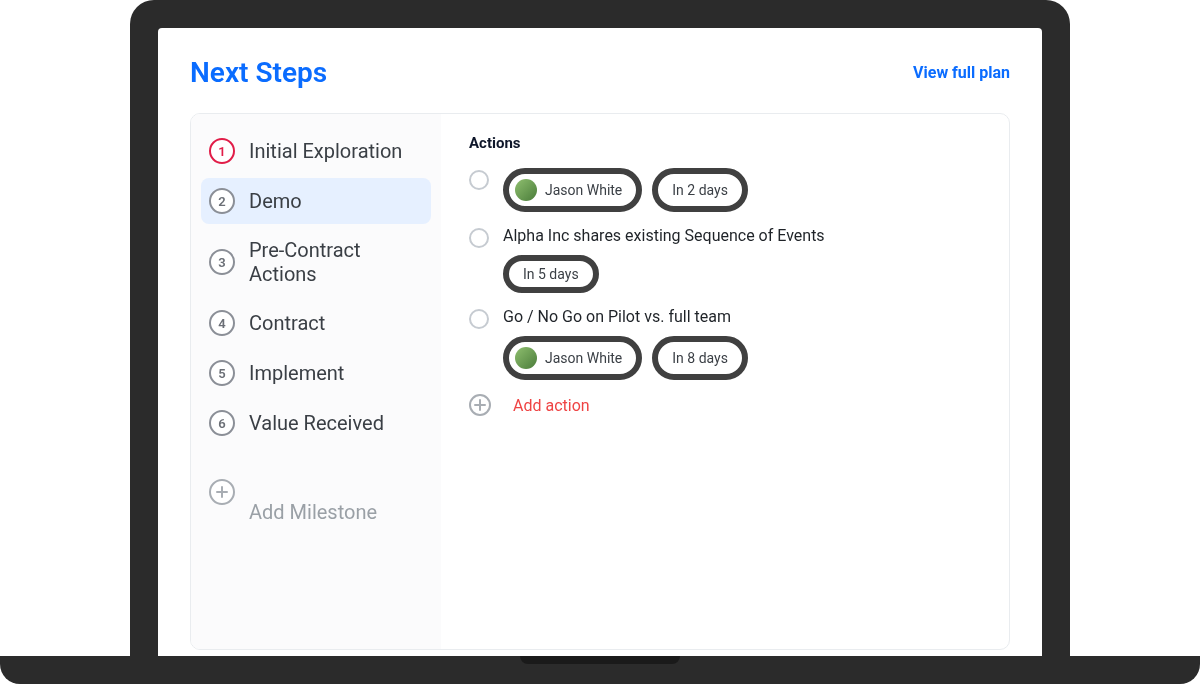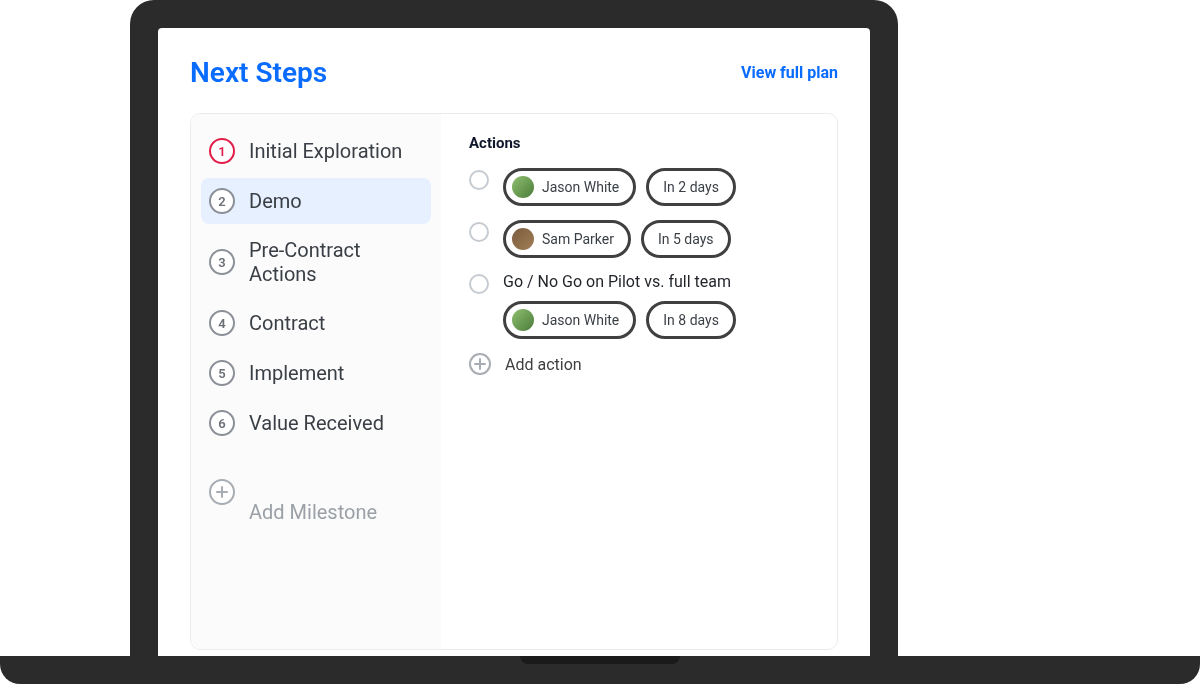--- a/index.html
+++ b/index.html
@@ -8,21 +8,21 @@
     background: #fff;
     width: 1200px;
     height: 684px;
     position: relative;
     overflow: hidden;
   }
   .laptop-bezel {
     position: absolute;
     left: 130px;
     top: 0;
-    width: 768px;
+    width: 940px;
     height: 660px;
     background: #2b2b2b;
     border-radius: 24px 24px 0 0;
     padding: 28px 28px 0 28px;
   }
   .laptop-base {
     position: absolute;
     left: 0;
     top: 656px;
     width: 1200px;
@@ -161,21 +161,21 @@
     margin-bottom: 10px;
   }
   .chips {
     display: flex;
     gap: 10px;
   }
   .chip {
     display: inline-flex;
     align-items: center;
     gap: 8px;
-    border: 3px solid #404040;
+    border: 6px solid #404040;
     background: #fff;
     border-radius: 999px;
     padding: 5px 14px 5px 6px;
     font-size: 14px;
     color: #3a3f45;
     cursor: pointer;
   }
   .chip.text-only { padding: 5px 14px; }
   .avatar {
     width: 22px;
@@ -187,22 +187,22 @@
     justify-content: center;
     color: #fff;
     font-size: 10px;
     font-weight: 700;
     flex-shrink: 0;
   }
   .avatar.alt { background: linear-gradient(135deg, #7a5c3e, #a07d56); }
   .add-action {
     display: flex;
     align-items: center;
-    gap: 14px;
-    color: #404040;
+    gap: 22px;
+    color: #ef4444;
     font-size: 16px;
     cursor: pointer;
     margin-top: 4px;
   }
   .add-action .plus-circle { width: 22px; height: 22px; }
 </style>
 </head>
 <body>
 
 <div class="laptop-bezel">
@@ -259,25 +259,22 @@
                     <div class="avatar"></div>
                     <span>Jason White</span>
                   </div>
                   <div class="chip text-only">In 2 days</div>
                 </div>
               </div>
             </div>
             <div class="action-row">
               <div class="ring"></div>
               <div class="action-body">
+                <div class="action-title">Alpha Inc shares existing Sequence of Events</div>
                 <div class="chips">
-                  <div class="chip">
-                    <div class="avatar alt"></div>
-                    <span>Sam Parker</span>
-                  </div>
                   <div class="chip text-only">In 5 days</div>
                 </div>
               </div>
             </div>
             <div class="action-row">
               <div class="ring"></div>
               <div class="action-body">
                 <div class="action-title">Go / No Go on Pilot vs. full team</div>
                 <div class="chips">
                   <div class="chip">

